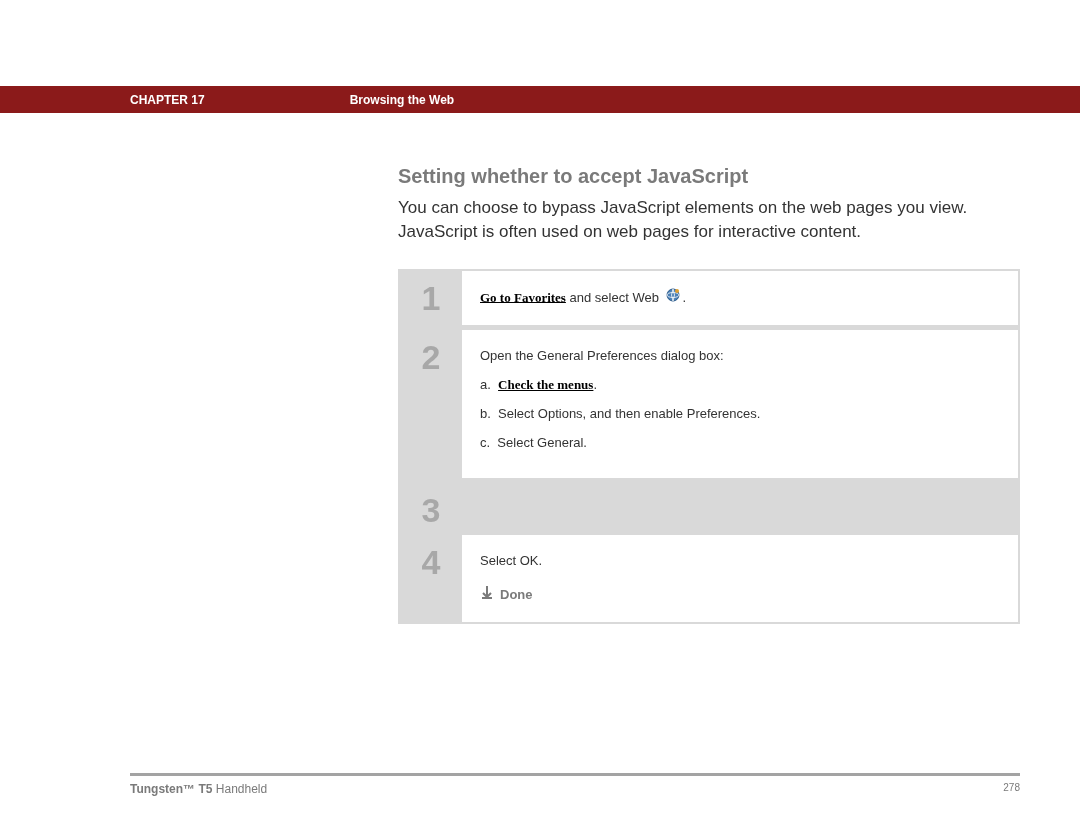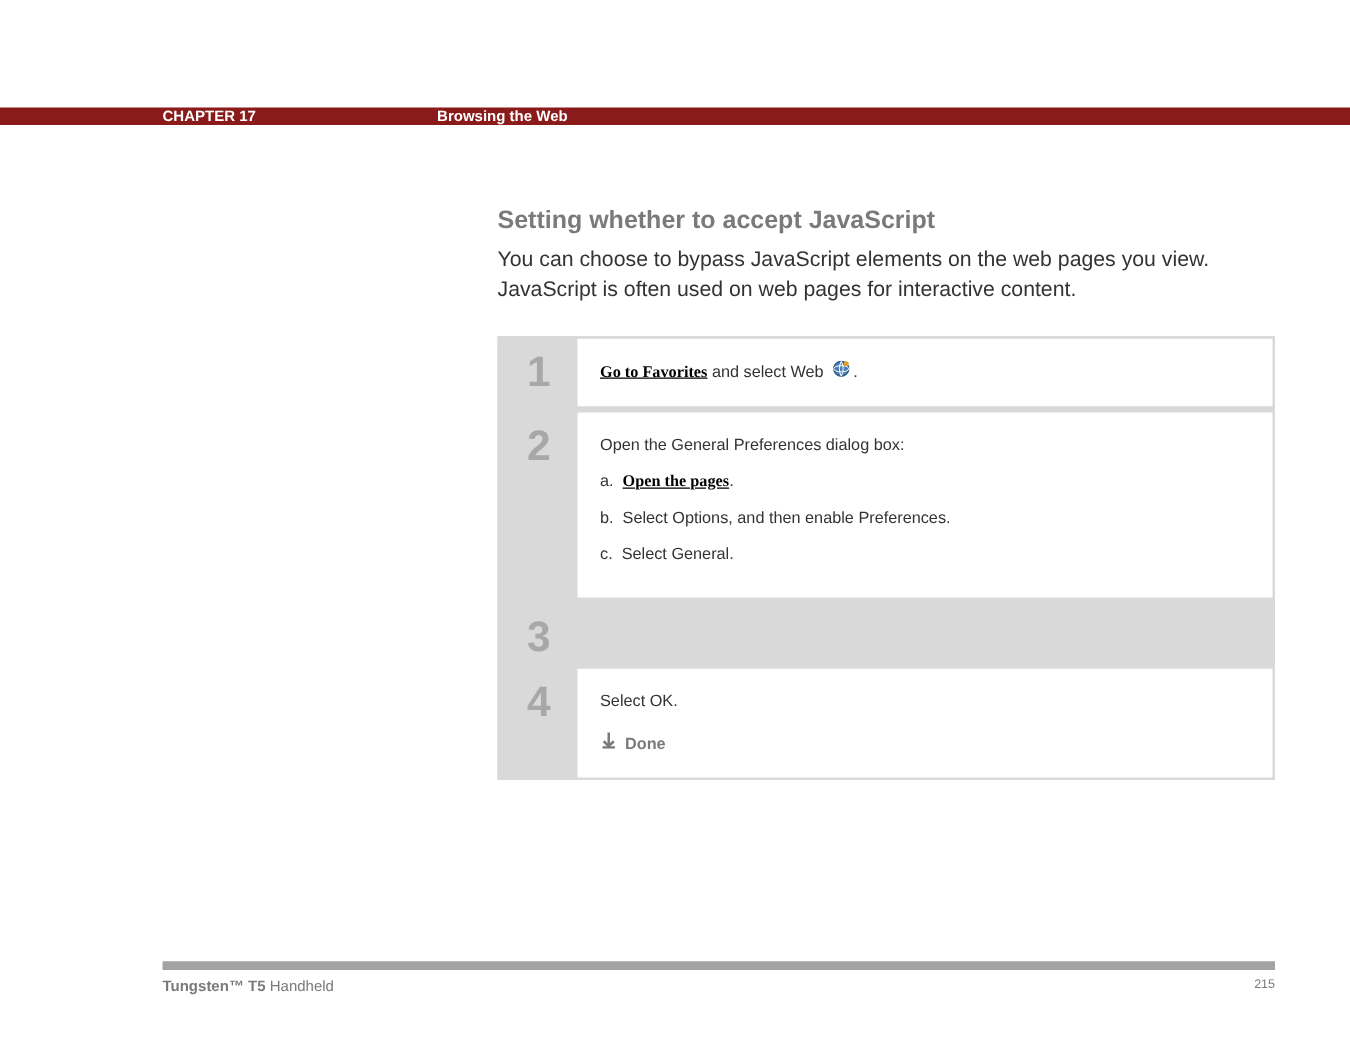--- a/index.html
+++ b/index.html
@@ -10,21 +10,21 @@
     width: 1080px;
     height: 834px;
     position: relative;
     color: #333;
   }
   .header-bar {
     position: absolute;
     top: 86px;
     left: 0;
     right: 0;
-    height: 14px;
+    height: 27px;
     background: #8b1a1a;
     color: #fff;
     font-size: 12px;
     font-weight: bold;
     display: flex;
     align-items: center;
   }
   .header-chapter {
     margin-left: 130px;
   }
@@ -103,21 +103,21 @@
   .web-icon {
     display: inline-block;
     vertical-align: middle;
     margin: 0 2px;
   }
   .footer {
     position: absolute;
     bottom: 38px;
     left: 130px;
     right: 60px;
-    border-top: 7px solid #a3a3a3;
+    border-top: 3px solid #a3a3a3;
     padding-top: 6px;
     display: flex;
     justify-content: space-between;
     font-size: 12px;
     color: #7a7a7a;
   }
   .footer-left .bold { color: #7a7a7a; }
   .footer-right { font-size: 10px; }
 </style>
 </head>
@@ -145,21 +145,21 @@
             </svg></span><span>.</span>
       </div>
     </div>
 
     <div class="step-row">
       <div class="step-num">2</div>
       <div class="step-body">
         <div>Open the General Preferences dialog box:</div>
         <ul class="sub-list">
           <li>
-            <span>a.</span>&nbsp;&nbsp;<span class="bold link-text" style="text-decoration:underline">Open the pages</span><span>.</span>
+            <span>a.</span>&nbsp;&nbsp;<span class="bold link-text" style="text-decoration:underline">Check the menus</span><span>.</span>
           </li>
           <li>
             <span>b.</span>&nbsp;&nbsp;<span>Select Options, and then enable Preferences.</span>
           </li>
           <li>
             <span>c.</span>&nbsp;&nbsp;<span>Select General.</span>
           </li>
         </ul>
       </div>
     </div>
@@ -183,14 +183,14 @@
       </div>
     </div>
 
   </div>
 </div>
 
 <div class="footer">
   <div class="footer-left">
     <span class="bold">Tungsten™ T5</span><span> Handheld</span>
   </div>
-  <div class="footer-right">215</div>
+  <div class="footer-right">278</div>
 </div>
 
 </body></html>

